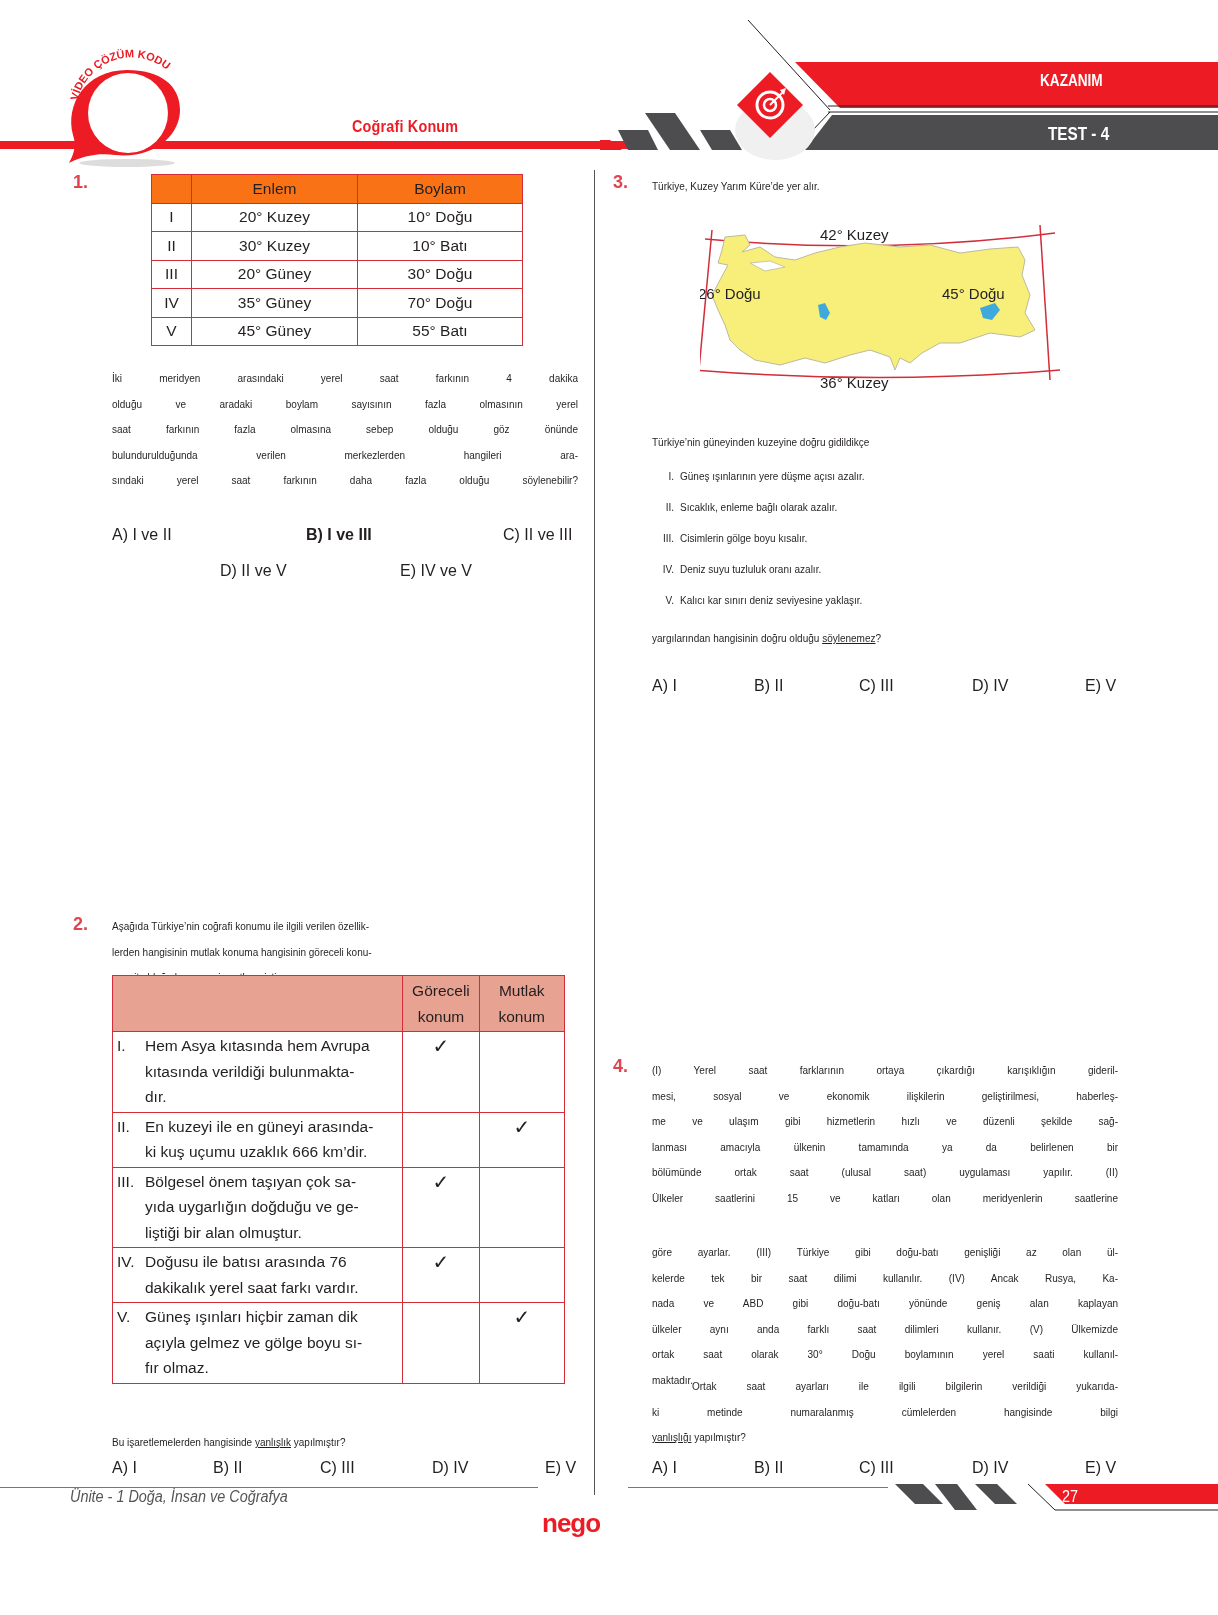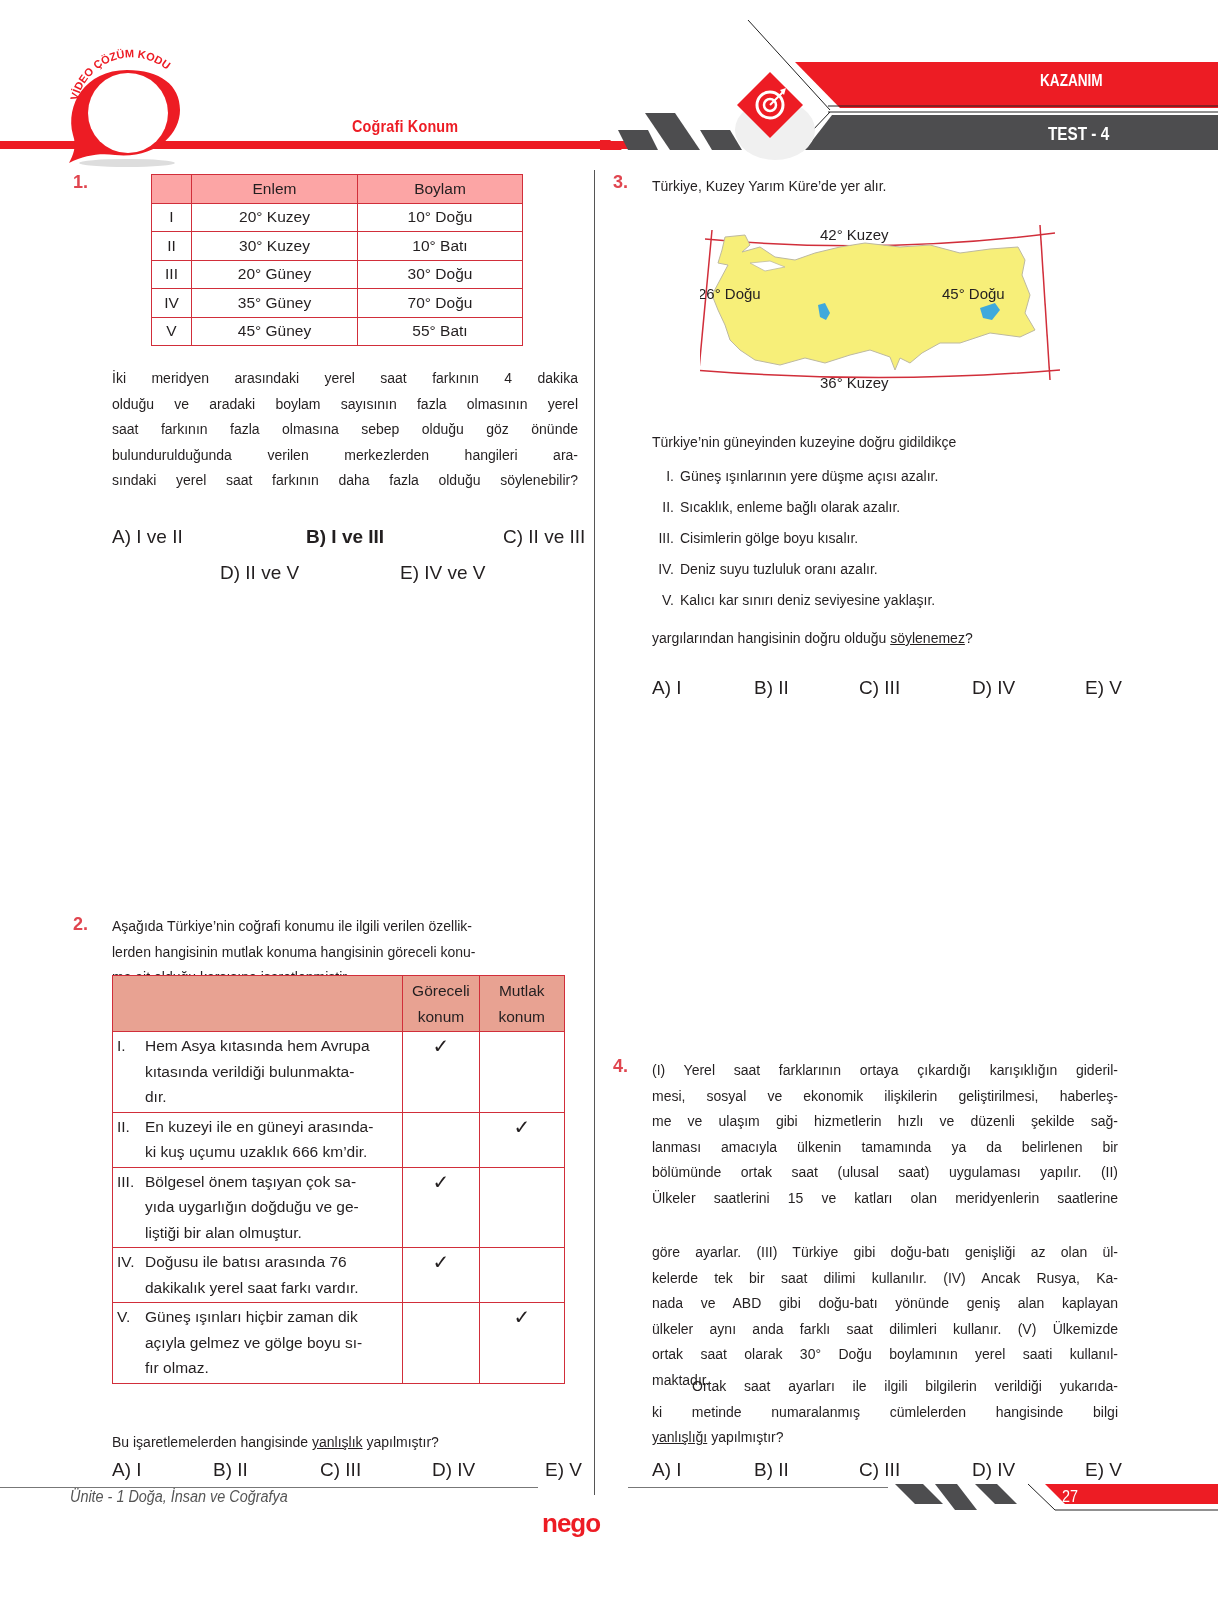--- a/index.html
+++ b/index.html
@@ -11,41 +11,41 @@
   .hdr-redline { left: 0; top: 141px; width: 640px; height: 8px; background: #ed1c24; }
   .video-badge { left: 55px; top: 35px; width: 150px; height: 150px; }
   .topic-title { left: 352px; top: 118px; font-size: 16px; font-weight: bold; color: #ed1c24; letter-spacing: 0.2px; transform: scaleX(0.9); transform-origin: left; }
   .hdr-right { left: 600px; top: 0; width: 618px; height: 180px; }
   .kazanim { left: 1040px; top: 72px; font-size: 16px; font-weight: bold; color: #fff; transform: scaleX(0.85); transform-origin: left; }
   .testlabel { left: 1048px; top: 124px; font-size: 18px; font-weight: bold; color: #fff; transform: scaleX(0.85); transform-origin: left; }
 
   .col-divider { left: 594px; top: 170px; width: 1px; height: 1325px; background: #555; }
 
   .qnum { font-size: 18px; font-weight: bold; color: #e0454f; }
-  .txt { font-size: 14px; line-height: 25.5px; }
+  .txt { font-size: 10px; line-height: 25.5px; }
   .bold { font-weight: normal; }
   .u { text-decoration: underline; }
 
   
   table.t1 { position: absolute; left: 151px; top: 174px; width: 372px; border-collapse: collapse; font-size: 15.5px; }
   table.t1 td, table.t1 th { border: 1.5px solid #d12e3a; text-align: center; height: 28.5px; font-weight: normal; }
-  table.t1 th { background: #fca5a5; }
+  table.t1 th { background: #f97316; }
   table.t1 .c0 { width: 40px; }
   table.t1 .c1 { width: 166px; }
 
   
   table.t2 { position: absolute; left: 112px; top: 975px; width: 453px; border-collapse: collapse; font-size: 15.5px; }
   table.t2 td, table.t2 th { border: 1.5px solid #d12e3a; vertical-align: top; font-weight: normal; line-height: 25.5px; }
   table.t2 th { background: #e8a292; text-align: center; padding: 2px 0; }
   table.t2 td.desc { padding: 1px 6px 2px 4px; width: 282px; }
   table.t2 td.mark { text-align: center; font-size: 20px; line-height: 24px; padding-top: 2px; }
   .rn { display: inline-block; width: 28px; vertical-align: top; }
   .rtext { display: inline-block; width: 244px; vertical-align: top; }
 
-  .opts span { position: absolute; font-size: 19px; }
+  .opts span { position: absolute; font-size: 16px; }
 
   
   .foot-line1 { left: 0; top: 1487px; width: 538px; height: 1px; background: #777; }
   .foot-line2 { left: 628px; top: 1487px; width: 260px; height: 1px; background: #777; }
   .footer-text { left: 70px; top: 1488px; font-size: 16px; font-style: italic; color: #555; transform: scaleX(0.9); transform-origin: left; }
   .pagenum { left: 1062px; top: 1488px; font-size: 16px; color: #fff; transform: scaleX(0.9); transform-origin: left; }
 </style>
 </head>
 <body>
 

